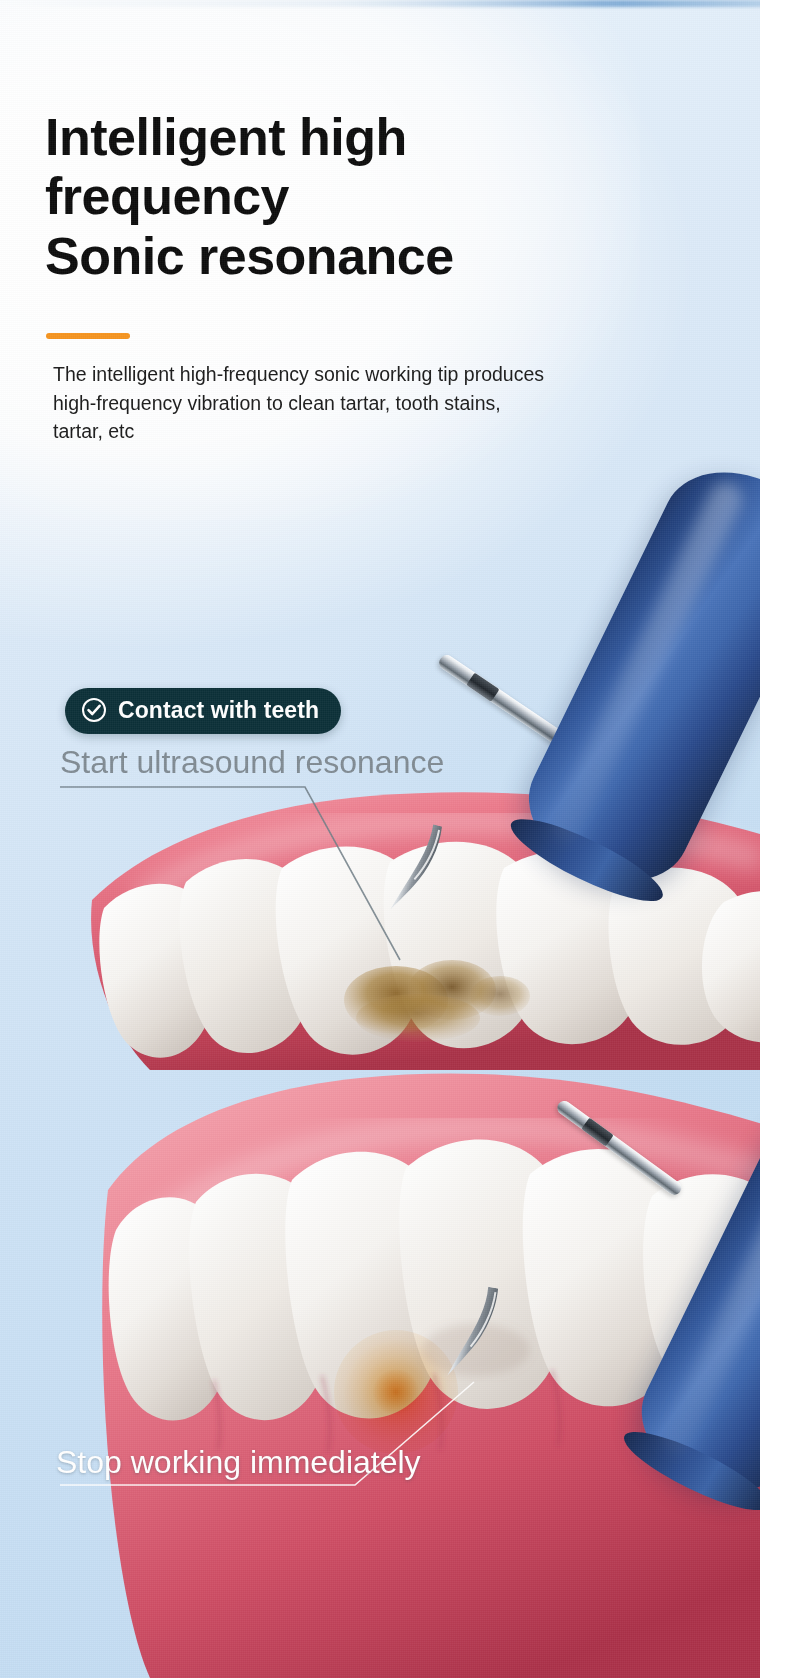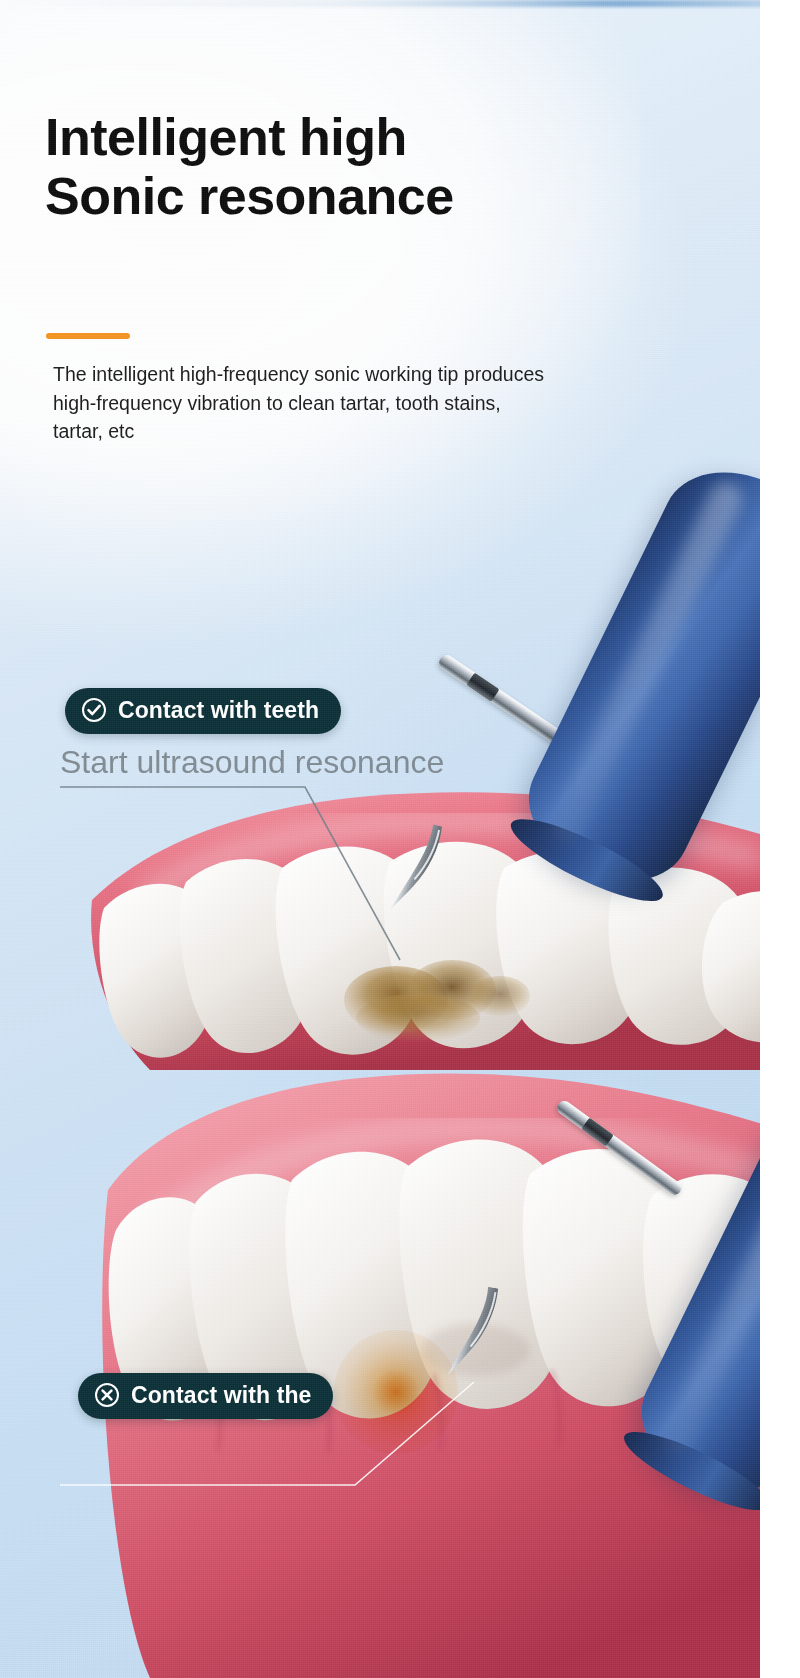--- a/index.html
+++ b/index.html
@@ -359,42 +359,37 @@
     <g stroke="#6f7c85" stroke-width="1.6" fill="none" opacity="0.85">
       <path d="M60,787 L305,787 L400,960"></path>
     </g>
     <g stroke="#ffffff" stroke-width="1.6" fill="none" opacity="0.9">
       <path d="M60,1485 L355,1485 L474,1382"></path>
     </g>
   </svg>
 
   <h1 class="headline">
     <span class="l">Intelligent high</span>
+    <span class="l">frequency</span>
     <span class="l">Sonic resonance</span>
   </h1>
 
   <div class="divider"></div>
 
   <p class="subcopy">
     <span class="l">The intelligent high-frequency sonic working tip produces</span>
     <span class="l">high-frequency vibration to clean tartar, tooth stains,</span>
     <span class="l">tartar, etc</span>
   </p>
 
   <div class="badge badge-top">
     <svg width="26" height="26" viewBox="0 0 26 26">
       <circle cx="13" cy="13" r="11" fill="none" stroke="#ffffff" stroke-width="2"></circle>
       <path d="M7.5,13.2 L11.3,17 L18.6,8.8" fill="none" stroke="#ffffff" stroke-width="2.6" stroke-linecap="round" stroke-linejoin="round"></path>
     </svg>
     <span>Contact with teeth</span>
   </div>
   <div class="sublabel sublabel-top">Start ultrasound resonance</div>
 
-  <div class="badge badge-bot">
-    <svg width="26" height="26" viewBox="0 0 26 26">
-      <circle cx="13" cy="13" r="11" fill="none" stroke="#ffffff" stroke-width="2"></circle>
-      <path d="M8.6,8.6 L17.4,17.4 M17.4,8.6 L8.6,17.4" fill="none" stroke="#ffffff" stroke-width="2.6" stroke-linecap="round"></path>
-    </svg>
-    <span>Contact with the</span>
-  </div>
+  <div class="sublabel sublabel-bot">Stop working immediately</div>
 
   <div class="grain"></div>
 </div>
 
 </body></html>

